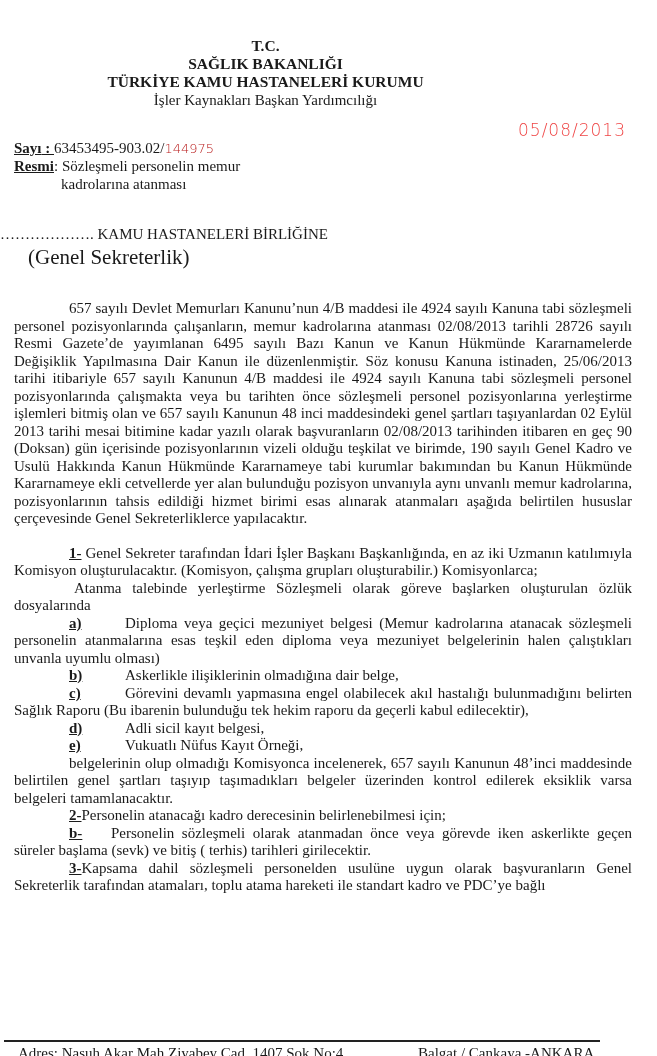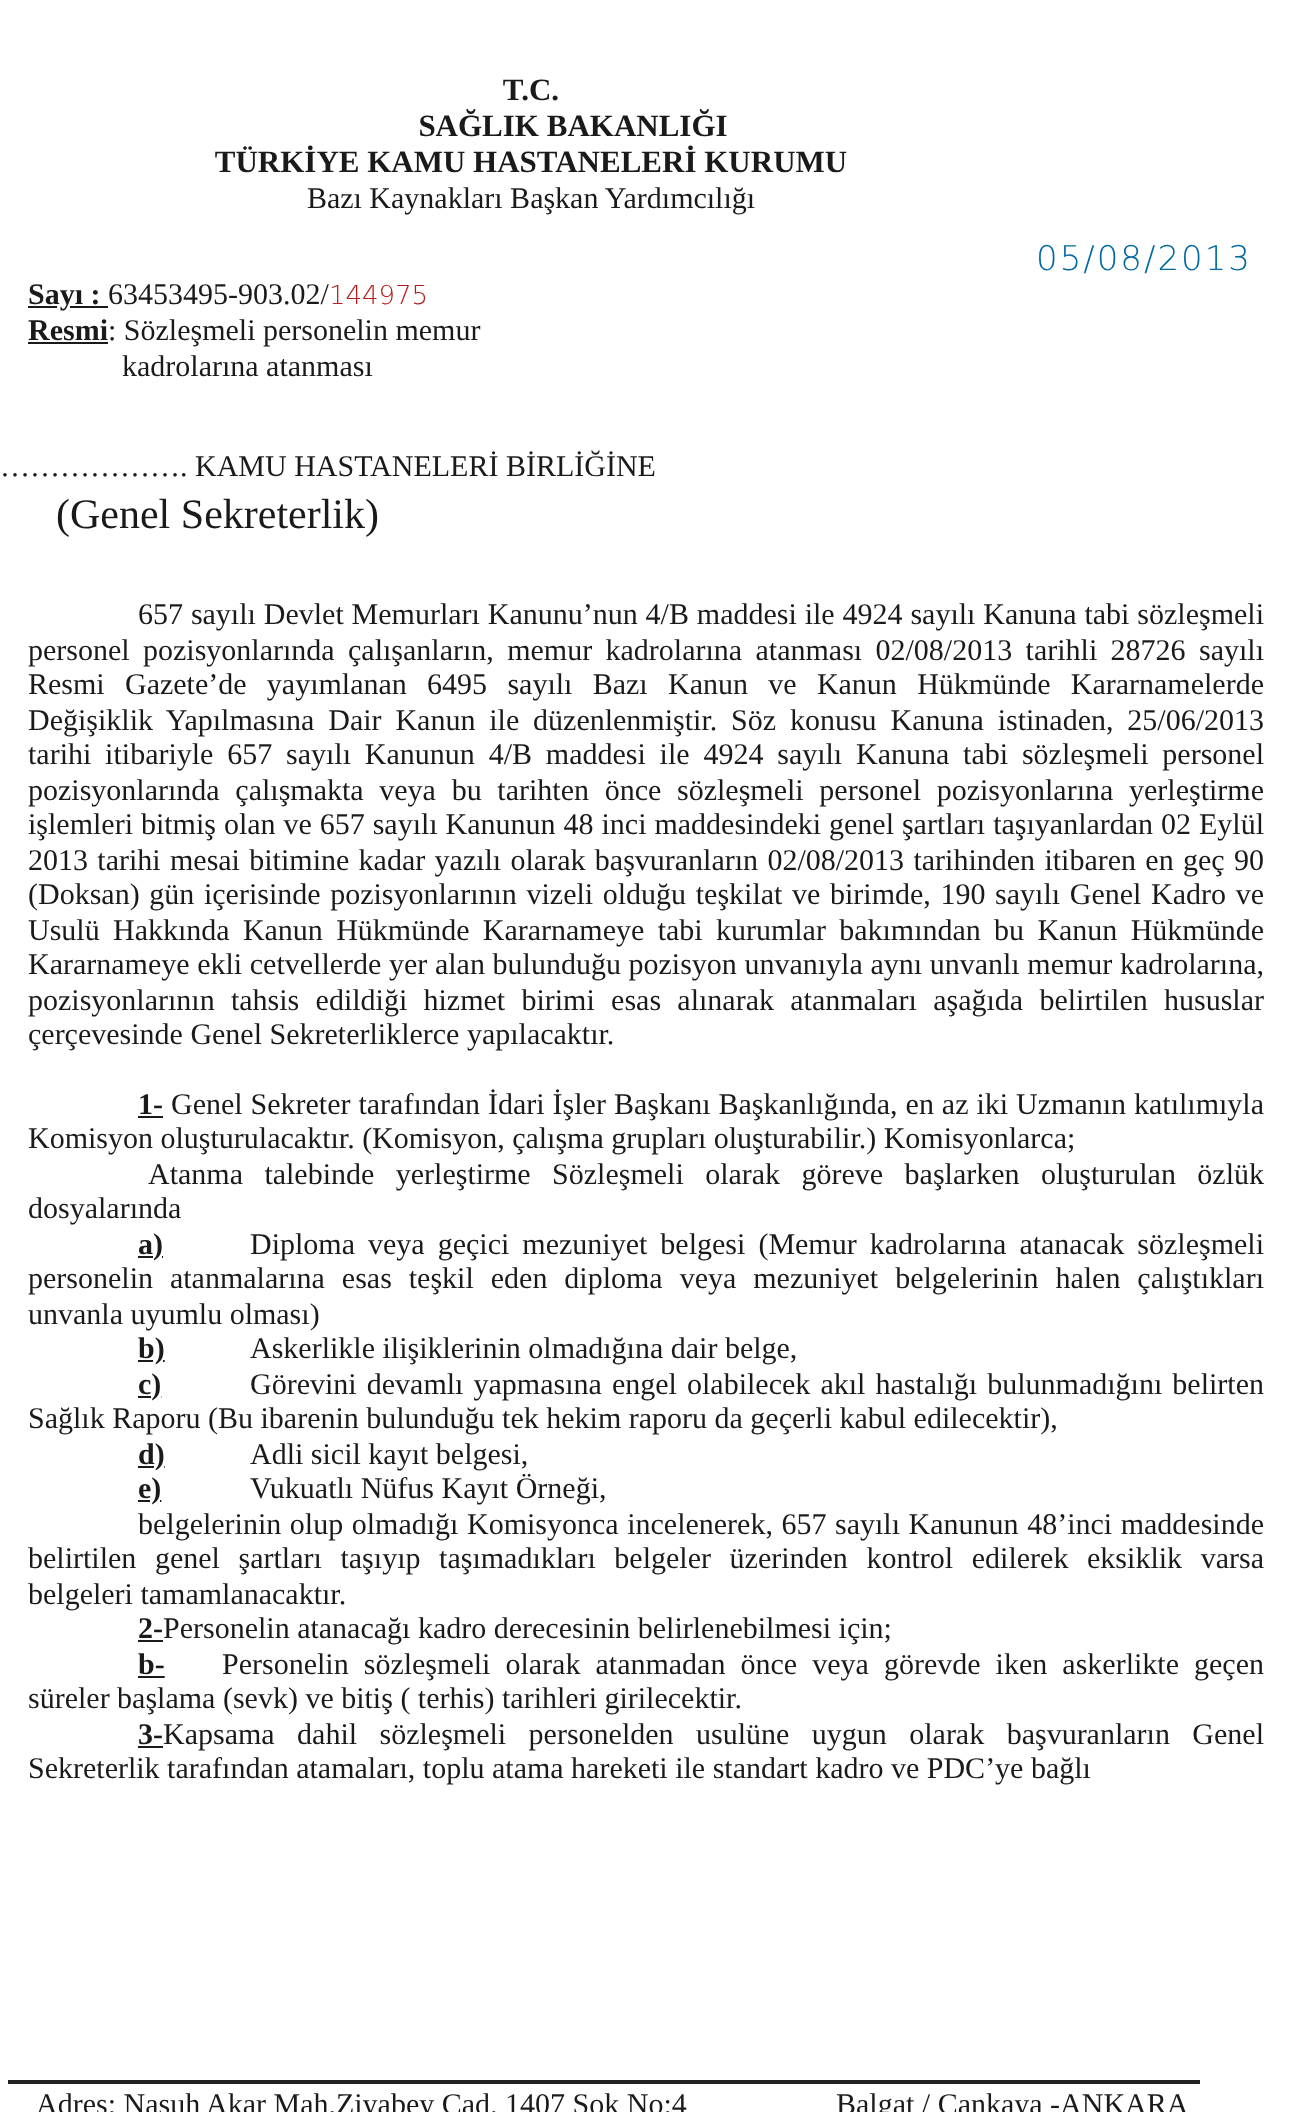--- a/index.html
+++ b/index.html
@@ -1,25 +1,25 @@
 <!DOCTYPE html>
 <html><head>
 <meta charset="utf-8">
 <style>
   html, body { margin: 0; padding: 0; background: #ffffff; }
   body { width: 657px; height: 1056px; overflow: hidden; position: relative;
          font-family: "Liberation Serif", serif; color: #1a1a1a; }
   .page { position: absolute; left: 0; top: 0; width: 657px; height: 1056px; }
   .hdr { position: absolute; left: 0; width: 531px; text-align: center; }
   .hdr-tc { top: 37px; font-weight: bold; font-size: 15.5px; }
-  .hdr-min { top: 55px; font-weight: bold; font-size: 15.5px; padding-left: 21px; }
+  .hdr-min { top: 55px; font-weight: bold; font-size: 15.5px; }
   .hdr-inst { top: 73px; font-weight: bold; font-size: 15.5px; }
   .hdr-dept { top: 92px; font-size: 15px; }
   .hand { font-family: "DejaVu Sans", sans-serif; color: #6a6a6a; font-weight: 200; }
-  .date { position: absolute; left: 518px; top: 120px; font-size: 17px; letter-spacing: 1px; color: #0369a1; }
+  .date { position: absolute; left: 518px; top: 120px; font-size: 17px; letter-spacing: 1px; color: #ef4444; }
   .meta { position: absolute; left: 14px; font-size: 15px; }
   .meta b { font-weight: bold; }
   .sayi { top: 140px; }
   .konu { top: 158px; }
   .konu2 { top: 176px; left: 61px; }
   .sayi .hand { font-size: 13px; color: #b91c1c; }
   .addr1 { position: absolute; left: 0; width: 657px; top: 226px; text-align: left; font-size: 15px; }
   .addr2 { position: absolute; left: 0; width: 608px; top: 245px; text-align: left; font-size: 21px; padding-left: 28px; box-sizing: border-box; }
   .body { position: absolute; left: 14px; width: 618px; top: 300px; font-size: 15px; line-height: 17.5px; }
   .p { text-align: justify; margin: 0; }
@@ -31,21 +31,21 @@
   .footer .r { position: absolute; left: 400px; }
 </style>
 </head>
 <body>
 
 <div class="page">
 
   <div class="hdr hdr-tc">T.C.</div>
   <div class="hdr hdr-min">SAĞLIK BAKANLIĞI</div>
   <div class="hdr hdr-inst">TÜRKİYE KAMU HASTANELERİ KURUMU</div>
-  <div class="hdr hdr-dept">Bazı Kaynakları Başkan Yardımcılığı</div>
+  <div class="hdr hdr-dept">İşler Kaynakları Başkan Yardımcılığı</div>
 
   <div class="date hand">05/08/2013</div>
 
   <div class="meta sayi">
     <b>Sayı</b><b> : </b><span>63453495-903.02/</span><span class="hand">144975</span>
   </div>
   <div class="meta konu">
     <b>Resmi</b><span>: Sözleşmeli personelin memur</span>
   </div>
   <div class="meta konu2">kadrolarına atanması</div>

